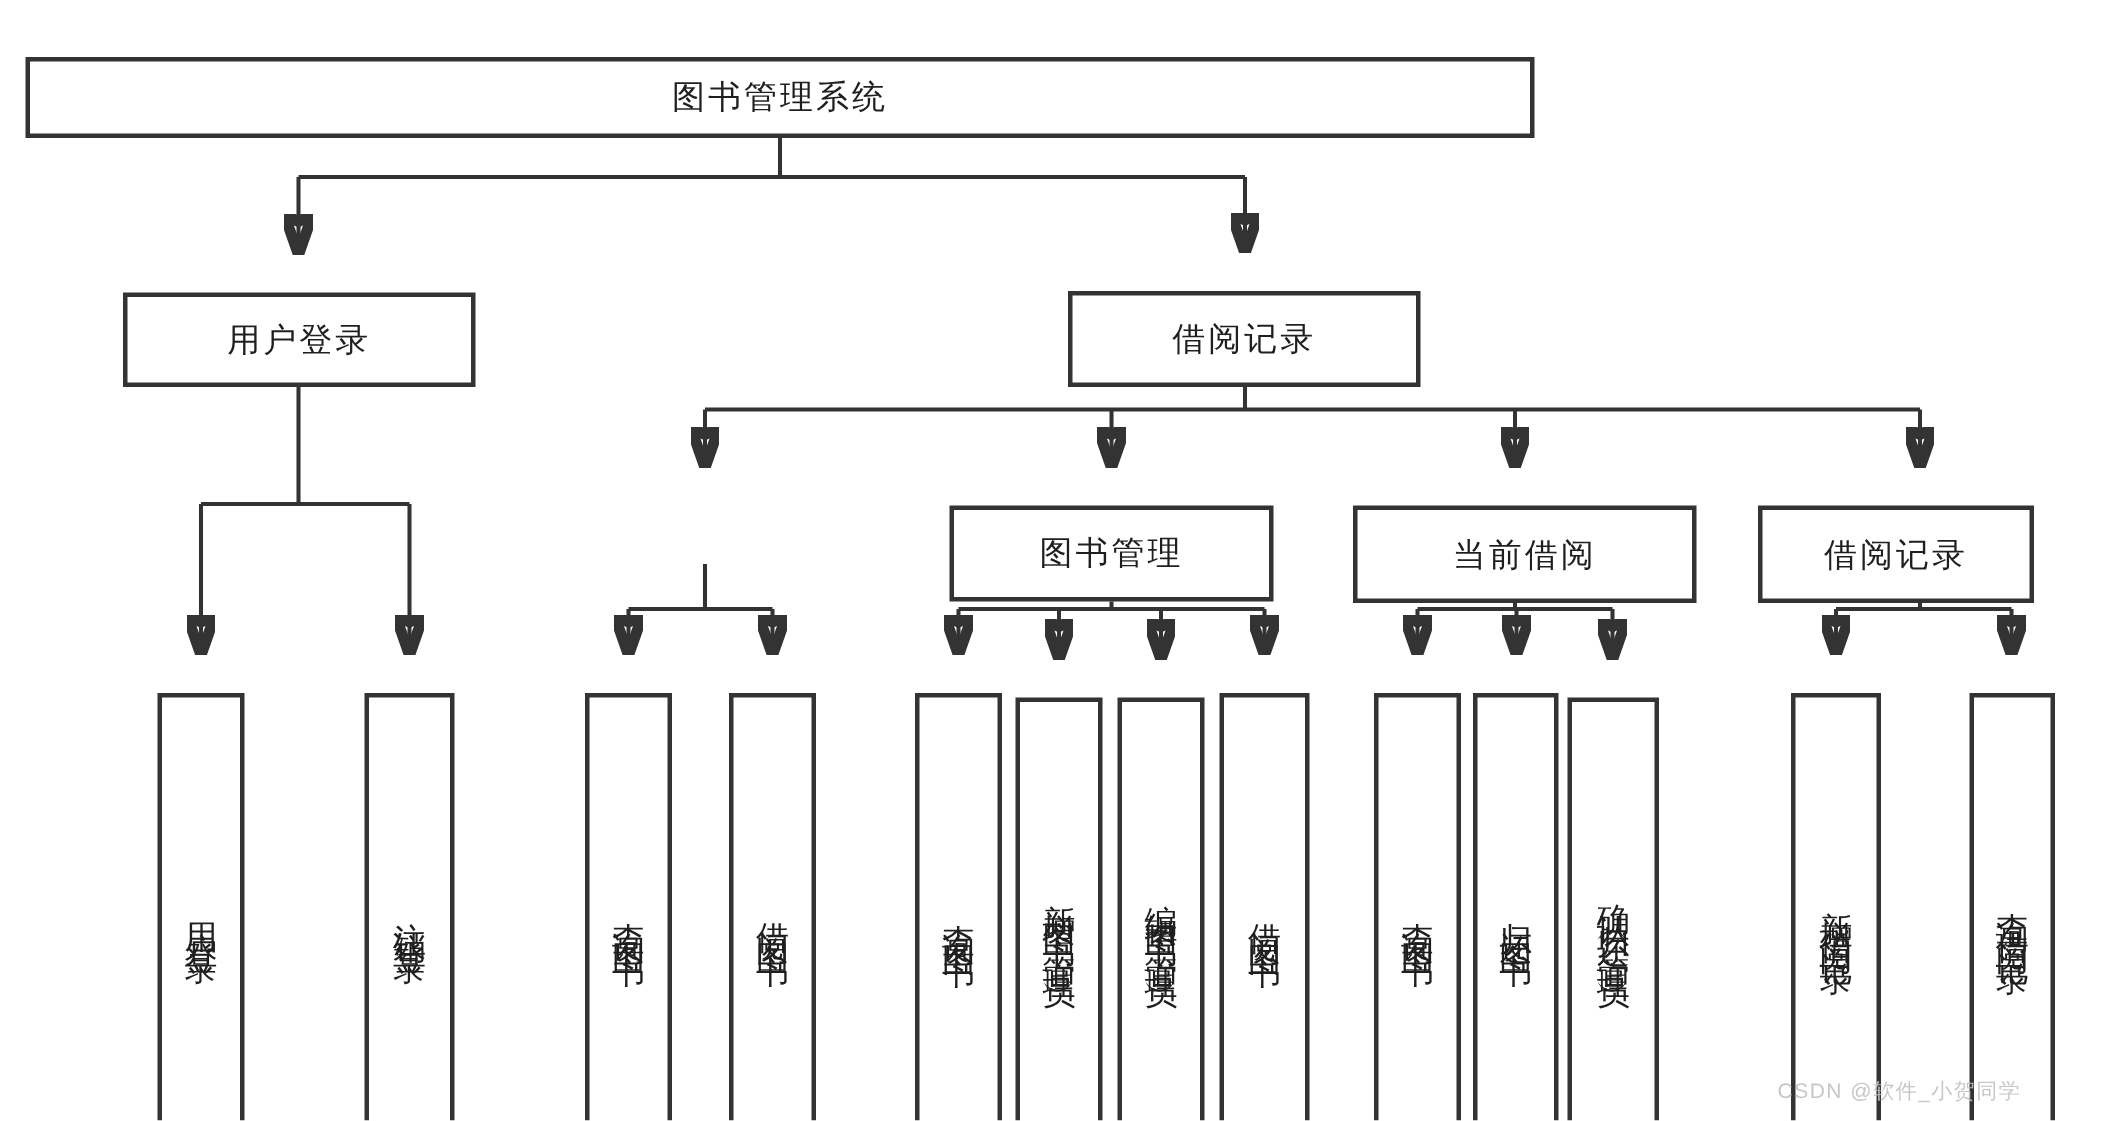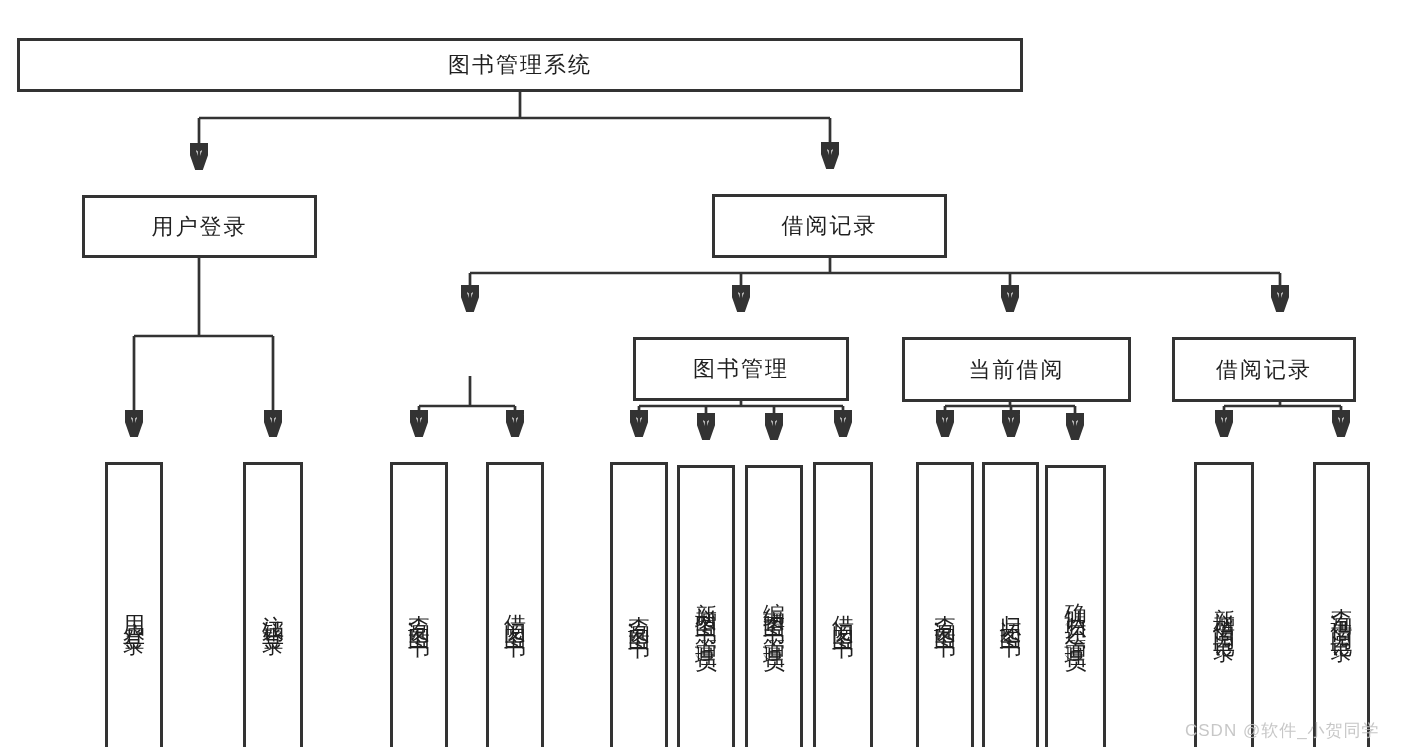--- a/index.html
+++ b/index.html
@@ -32,21 +32,21 @@
   .node.v{
     writing-mode:vertical-rl;
     text-orientation:mixed;
     letter-spacing:7px;
     white-space:normal;
     font-size:22px;
   }
   .watermark{
     position:absolute;z-index:3;
     left:1185px;top:719px;
-    font-size:17px;letter-spacing:1px;
+    font-size:14px;letter-spacing:1px;
     color:var(--watermark);
     opacity:.92;
     pointer-events:none;
   }
 </style>
 </head>
 <body>
 
 <div class="canvas">
 

